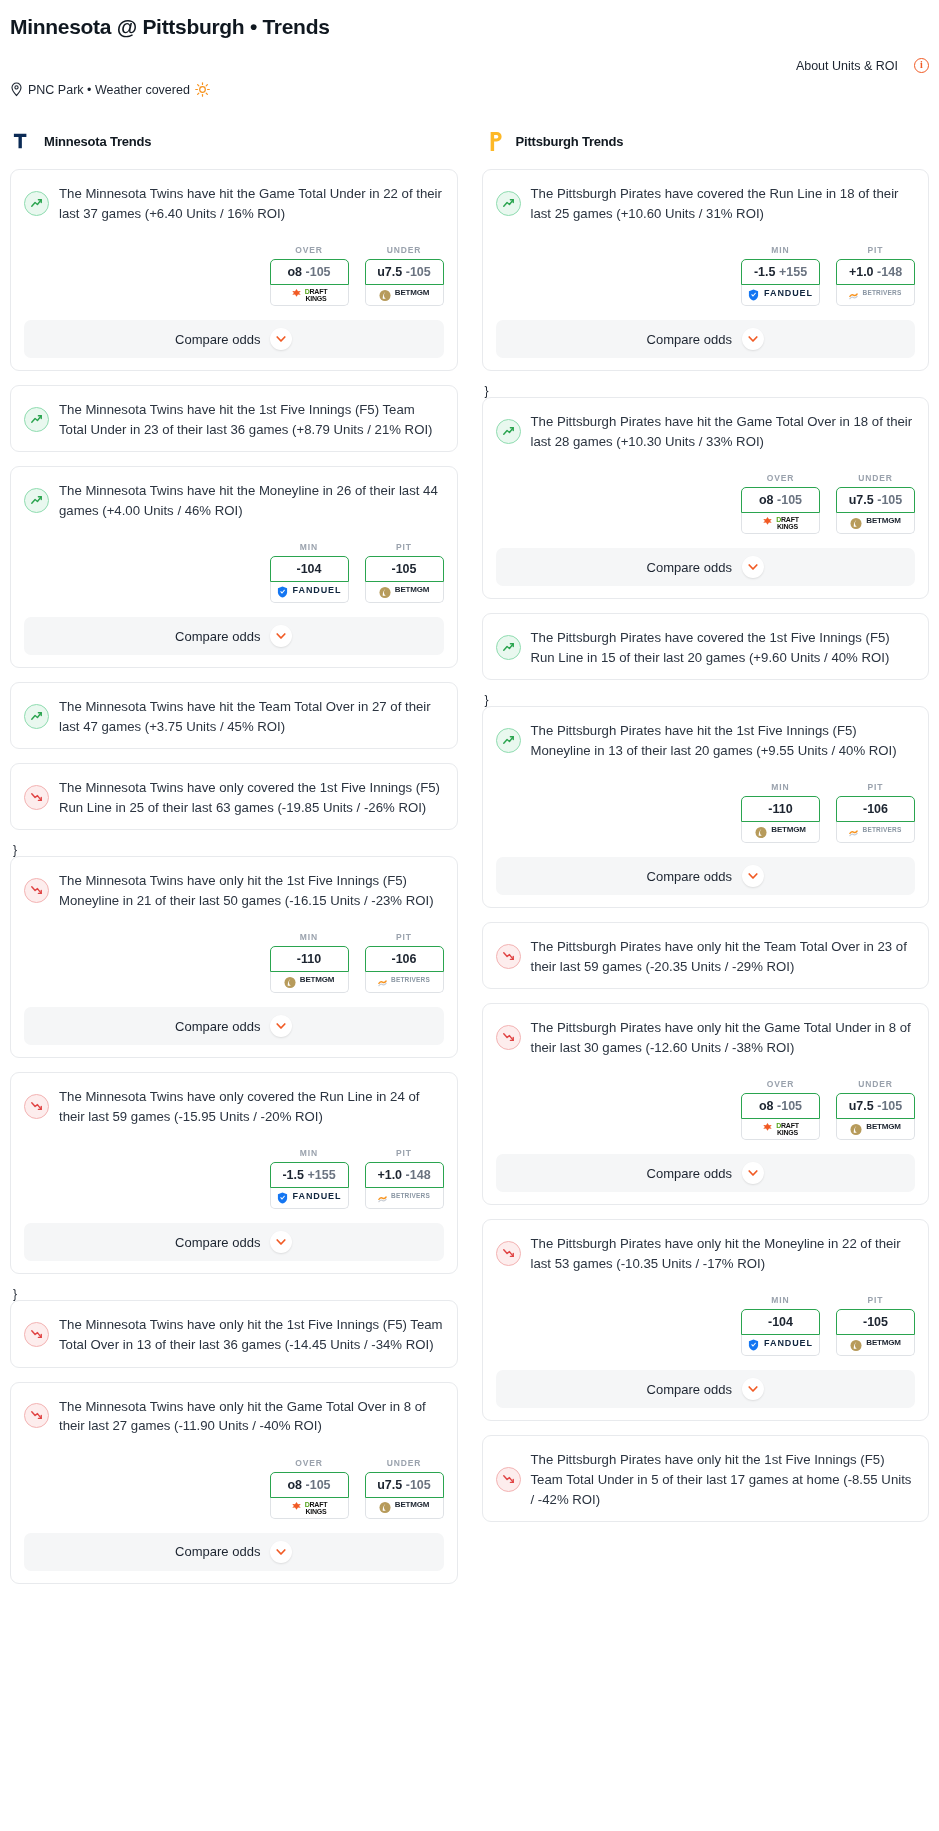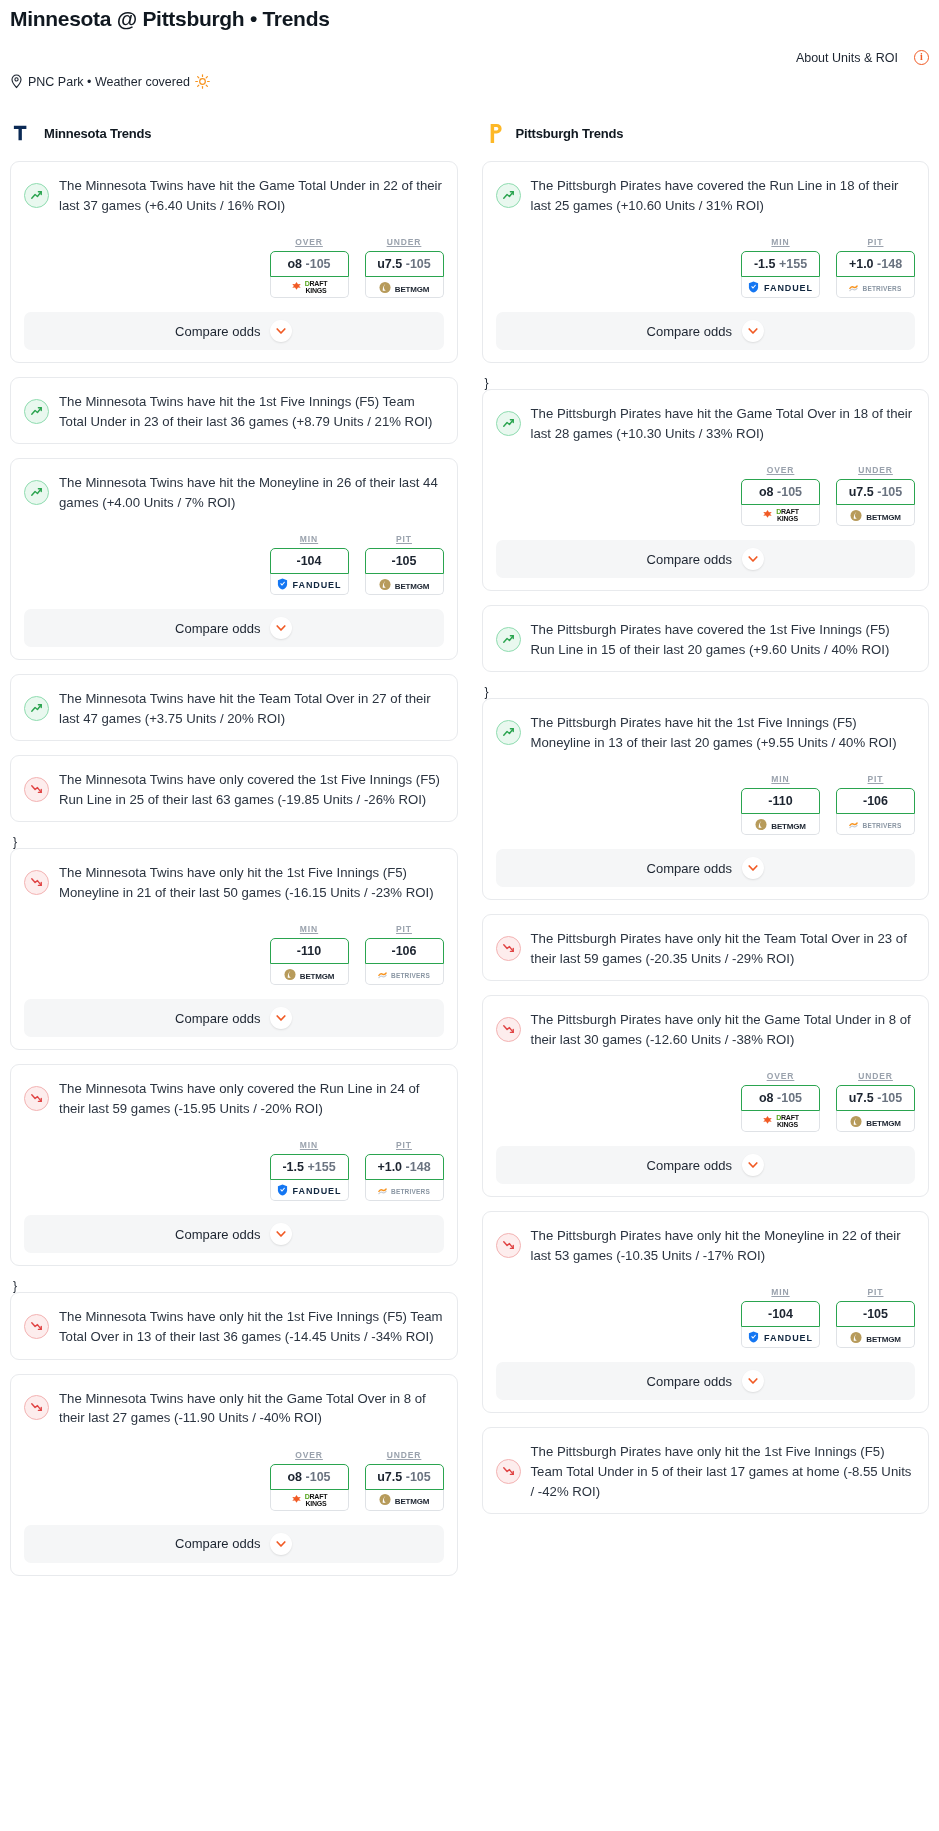--- a/index.html
+++ b/index.html
@@ -3,21 +3,21 @@
 <meta charset="utf-8">
 <style>
   * { box-sizing: border-box; margin: 0; padding: 0; }
   html, body {
     width: 939px;
     background: #ffffff;
     font-family: "Liberation Sans", "DejaVu Sans", sans-serif;
     color: #1c2430;
     -webkit-font-smoothing: antialiased;
   }
-  .page { width: 939px; position: relative; padding: 0 0 10px 0; }
+  .page { width: 939px; position: relative; padding: 8px 0 10px 0; }
 
   
   .hdr { position: relative; padding: 6px 10px 0 10px; }
   .hdr-row { display: flex; align-items: flex-start; justify-content: space-between; }
   .hdr-title {
     font-size: 21px; font-weight: bold; letter-spacing: -0.3px;
     color: #101820; line-height: 1.2;
   }
   .about {
     display: flex; align-items: center; gap: 16px;
@@ -54,37 +54,37 @@
   .tr-icon.down { background: #fdeded; border: 1px solid #f3b3b3; }
   .tr-text { font-size: 13.2px; line-height: 1.48; color: #2b3440; padding-top: 1px; }
 
   .brace { font-size: 12px; color: #1c2430; margin-top: 10px; margin-left: 3px; line-height: 1; }
 
   
   .odds-row { display: flex; justify-content: flex-end; gap: 16px; margin-top: 22px; }
   .odds-cell { width: 79px; }
   .odds-label {
     text-align: center; font-size: 8.5px; letter-spacing: 0.9px;
-    color: #9aa2ad; font-weight: bold; margin-bottom: 4px; text-decoration: underline;
+    color: #9aa2ad; font-weight: bold; margin-bottom: 4px;
   }
   .odds-box {
     border: 1px solid #2aa44f; border-radius: 5px 5px 0 0;
     padding: 5px 2px; text-align: center;
     font-size: 12.5px; font-weight: bold; color: #1c2430; background: #fff;
     white-space: nowrap;
   }
   .odds-box .sec { color: #6a7380; font-weight: bold; }
   .book-box {
     border: 1px solid #dfe2e6; border-top: none; border-radius: 0 0 5px 5px;
     height: 21px; display: flex; align-items: center; justify-content: center;
     background: #fff;
   }
 
   
-  .bk { display: flex; align-items: flex-end; gap: 2px; line-height: 1; }
+  .bk { display: flex; align-items: flex-start; gap: 2px; line-height: 1; }
   .bk-dk-text { font-family: "Liberation Sans", sans-serif; font-weight: bold; font-size: 7px; color: #111; text-align:center; letter-spacing:-0.2px; }
   .bk-dk-text .g { color: #53a318; }
   .bk-fd-text { font-size: 9px; font-weight: bold; color: #10263f; letter-spacing: 0.9px; }
   .bk-mgm-text { font-size: 8px; font-weight: bold; color: #1c2430; letter-spacing: -0.2px; }
   .bk-br-text { font-size: 6.5px; font-weight: bold; color: #8a96a3; letter-spacing: 0.2px; }
 
   
   .compare {
     margin-top: 14px; background: #f5f6f7; border-radius: 7px;
     height: 38px; display: flex; align-items: center; justify-content: center; gap: 10px;
@@ -205,21 +205,21 @@
           </div>
         </div>
         <div class="card">
           <div class="card-top">
             <span class="tr-icon up">
               <svg width="17" height="17" viewBox="0 0 18 18">
                 <path d="M4 12 L7.5 8 L10 10 L14 5" fill="none" stroke="#2aa44f" stroke-width="1.5" stroke-linecap="round" stroke-linejoin="round"></path>
                 <path d="M11 5 L14 5 L14 8" fill="none" stroke="#2aa44f" stroke-width="1.5" stroke-linecap="round" stroke-linejoin="round"></path>
               </svg>
             </span>
-            <span class="tr-text">The Minnesota Twins have hit the Moneyline in 26 of their last 44 games (+4.00 Units / 7% ROI)</span>
+            <span class="tr-text">The Minnesota Twins have hit the Moneyline in 26 of their last 44 games (+4.00 Units / 46% ROI)</span>
           </div>
           <div class="odds-row">
             <div class="odds-cell">
               <div class="odds-label">MIN</div>
               <div class="odds-box"><span>-104</span></div>
               <div class="book-box">
                 <span class="bk">
                   <svg width="11" height="12" viewBox="0 0 12 13" style="margin-right:3px">
                     <path d="M6 0.6 L11 2.4 V7 c0 3-2.6 4.8-5 5.6 C3.6 11.8 1 10 1 7 V2.4 Z" fill="#1476f2"></path>
                     <path d="M4.2 6.2 L5.5 7.6 L8 4.6" fill="none" stroke="#fff" stroke-width="1.2" stroke-linecap="round" stroke-linejoin="round"></path>
@@ -252,21 +252,21 @@
           </div>
         </div>
         <div class="card">
           <div class="card-top">
             <span class="tr-icon up">
               <svg width="17" height="17" viewBox="0 0 18 18">
                 <path d="M4 12 L7.5 8 L10 10 L14 5" fill="none" stroke="#2aa44f" stroke-width="1.5" stroke-linecap="round" stroke-linejoin="round"></path>
                 <path d="M11 5 L14 5 L14 8" fill="none" stroke="#2aa44f" stroke-width="1.5" stroke-linecap="round" stroke-linejoin="round"></path>
               </svg>
             </span>
-            <span class="tr-text">The Minnesota Twins have hit the Team Total Over in 27 of their last 47 games (+3.75 Units / 20% ROI)</span>
+            <span class="tr-text">The Minnesota Twins have hit the Team Total Over in 27 of their last 47 games (+3.75 Units / 45% ROI)</span>
           </div>
         </div>
         <div class="card">
           <div class="card-top">
             <span class="tr-icon down">
               <svg width="17" height="17" viewBox="0 0 18 18">
                 <path d="M4 5 L7.5 9 L10 7 L14 12" fill="none" stroke="#e04444" stroke-width="1.5" stroke-linecap="round" stroke-linejoin="round"></path>
                 <path d="M11 12 L14 12 L14 9" fill="none" stroke="#e04444" stroke-width="1.5" stroke-linecap="round" stroke-linejoin="round"></path>
               </svg>
             </span>

